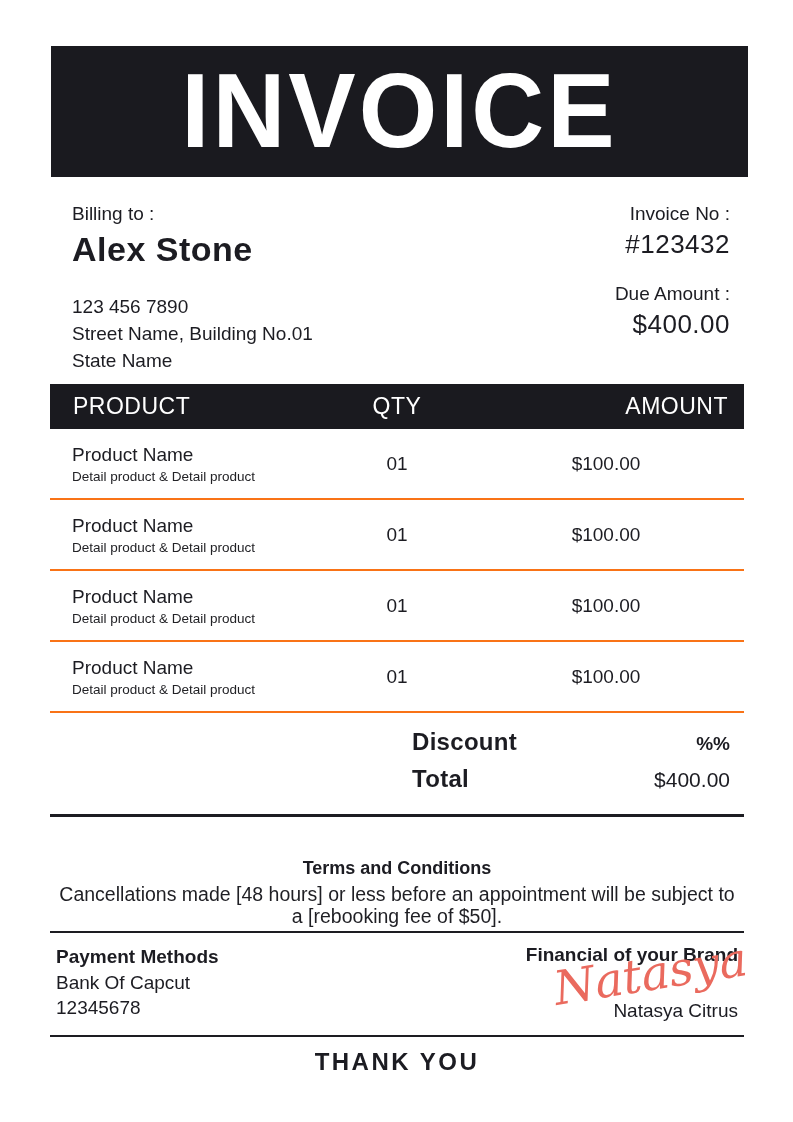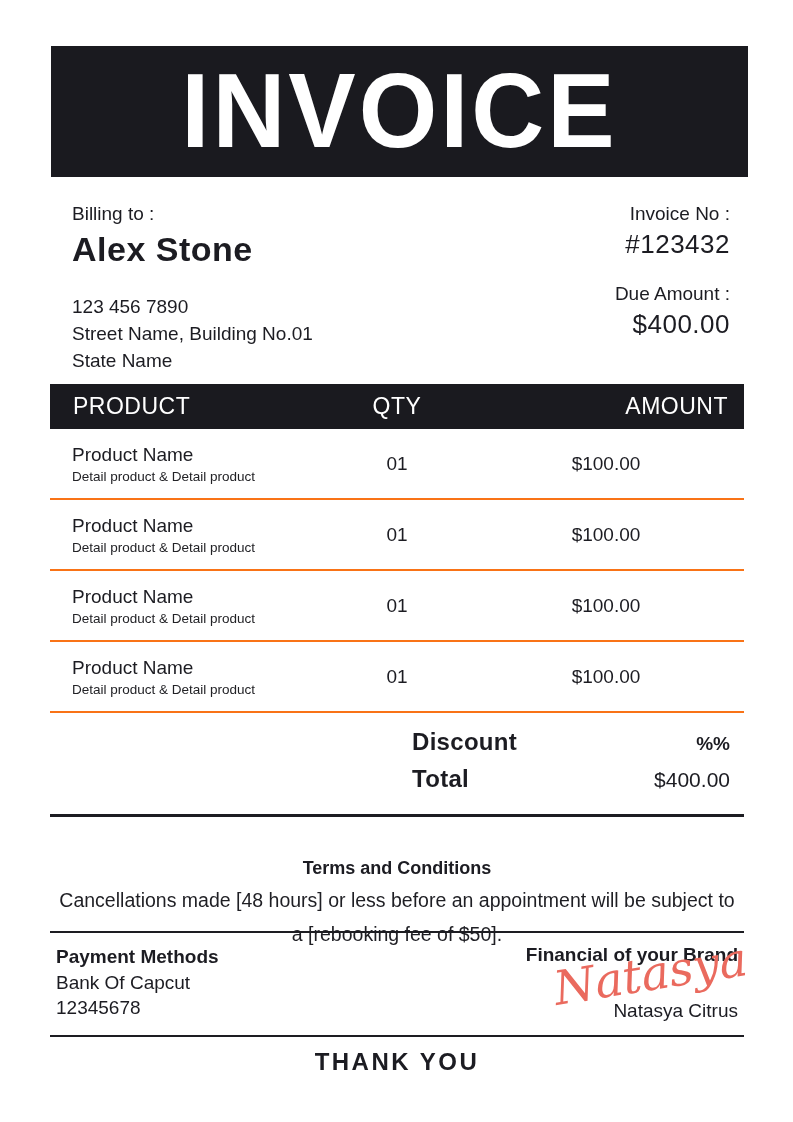--- a/index.html
+++ b/index.html
@@ -75,21 +75,21 @@
   .summary-value.total { font-size:21px; }
 
   .rule { position:absolute; left:50px; width:694px; background:#1d1d22; }
   .rule-thick { top:814px; height:3px; }
   .rule-a { top:931px; height:2px; }
   .rule-b { top:1035px; height:2px; }
 
   
   .terms { position:absolute; left:50px; top:831px; width:694px; text-align:center;margin-top:27px; }
   .terms-title { font-weight:bold; font-size:18px; }
-  .terms-body { margin:4px auto 0; width:680px; font-size:19.5px; line-height:34px; color:#1f1f24; }
+  .terms-body { margin:4px auto 0; width:680px; font-size:19.5px; line-height:22px; color:#1f1f24; }
 
   
   .footer { position:absolute; left:50px; top:944px; width:694px; display:flex; justify-content:space-between;gap:28px; }
   .pay-left { padding-left:6px; font-size:19px; line-height:25.5px; }
   .pay-title { font-weight:bold; }
   .brand-right { position:relative; text-align:right; padding-right:6px; font-size:19px; }
   .brand-title { font-weight:bold; }
   .signer-name { margin-top:34px; }
   .signature {
     position:absolute; right:-4px; top:2px;

